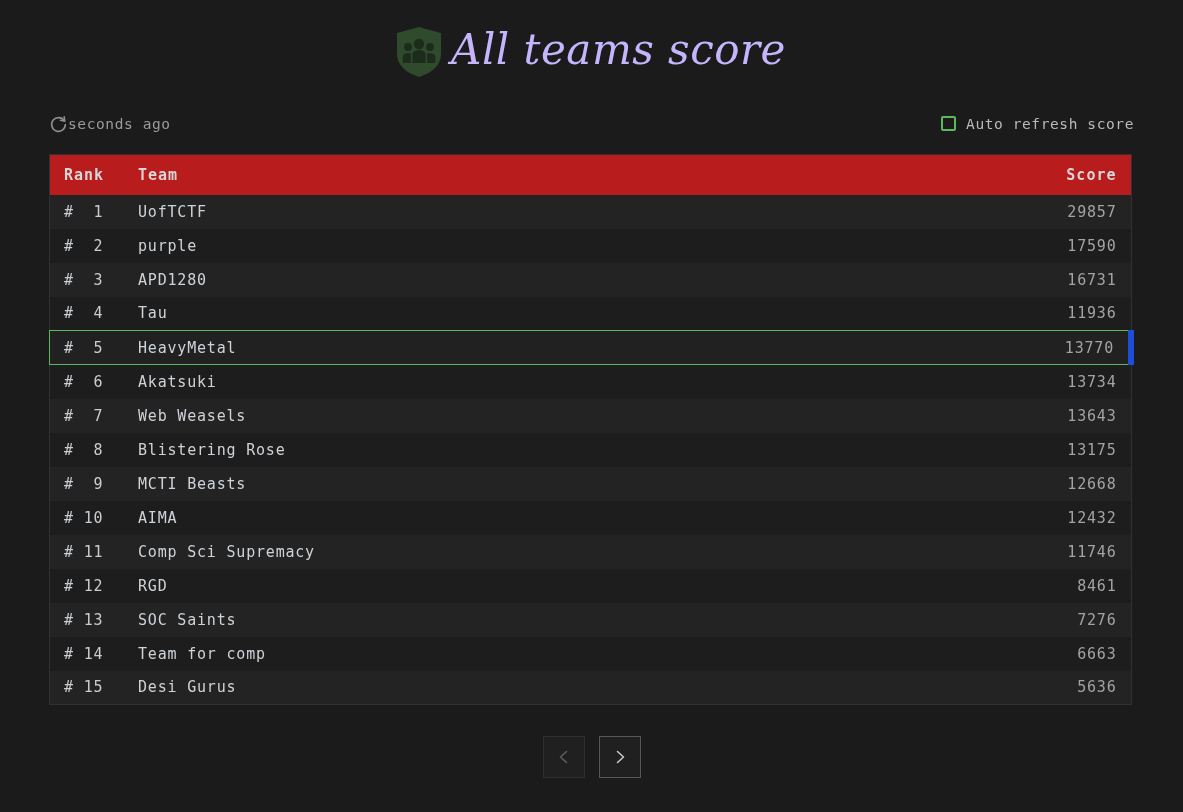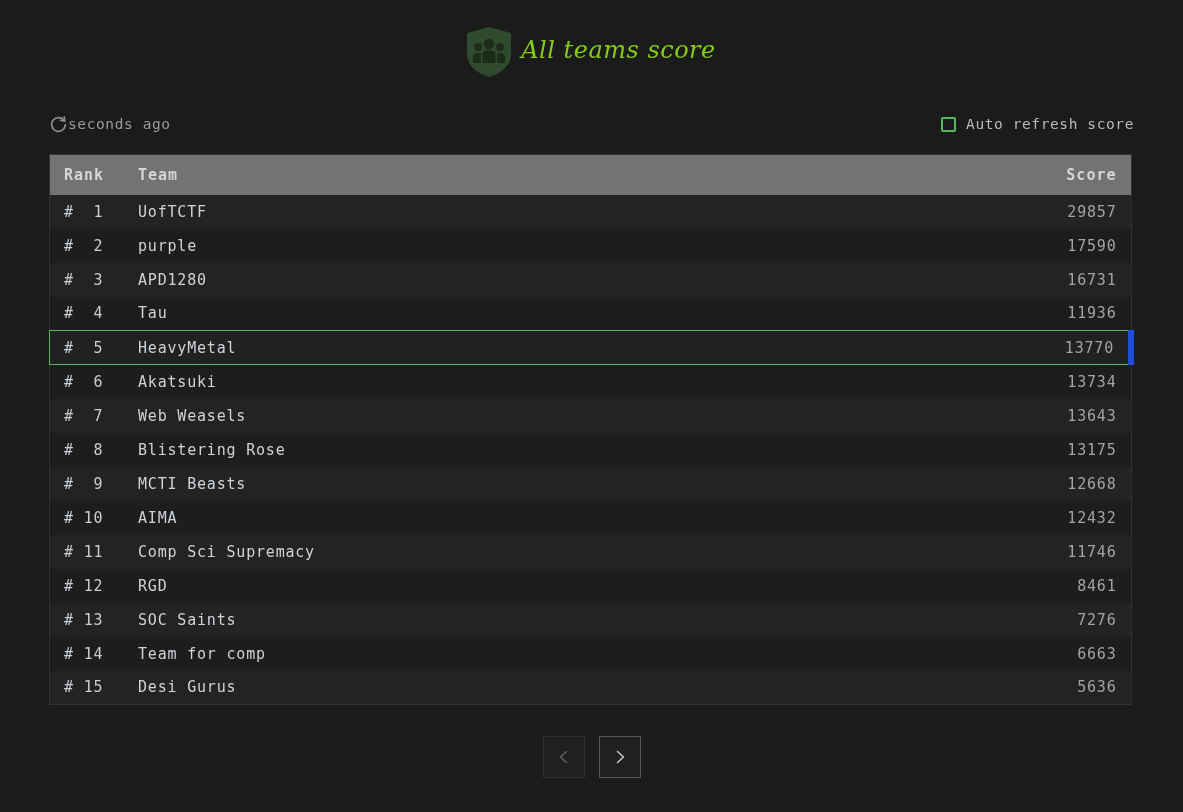--- a/index.html
+++ b/index.html
@@ -26,24 +26,24 @@
   }
   .brand-shield {
     width: 44px;
     height: 50px;
     flex: 0 0 auto;
     display: block;
   }
   .page-title {
     font-family: "DejaVu Serif", "Liberation Serif", serif;
     font-style: italic;
-    font-size: 24px;
+    font-size: 42px;
     font-weight: 400;
     letter-spacing: 0.5px;
-    color: #84cc16;
+    color: #c4b5fd;
     line-height: 1;
     margin: 0;
     padding-bottom: 4px;
   }
 
   
   .content {
     width: 1085px;
     margin: 0 auto;
   }
@@ -66,21 +66,21 @@
     display: block;
     cursor: pointer;
   }
   .refresh-label {
     font-size: 14.5px;
     color: #9b9b9b;
     letter-spacing: 0.6px;
   }
   .autorefresh-group {
     display: flex;
-    align-items: flex-end;
+    align-items: flex-start;
     gap: 10px;
     cursor: pointer;
   }
   .checkbox {
     width: 15px;
     height: 15px;
     border: 2px solid #5cb85c;
     border-radius: 2px;
     background: transparent;
     box-sizing: border-box;
@@ -93,21 +93,21 @@
   }
 
   
   .score-table {
     width: 100%;
     border: 1px solid #313131;
     border-collapse: collapse;
     box-sizing: border-box;
   }
   .thead-row {
-    background: #737373;
+    background: #b91c1c;
     height: 40px;
   }
   .thead-row th {
     font-weight: 700;
     font-size: 15px;
     color: #d6d6d6;
     letter-spacing: 1px;
     padding: 0;
   }
   th.col-rank {

